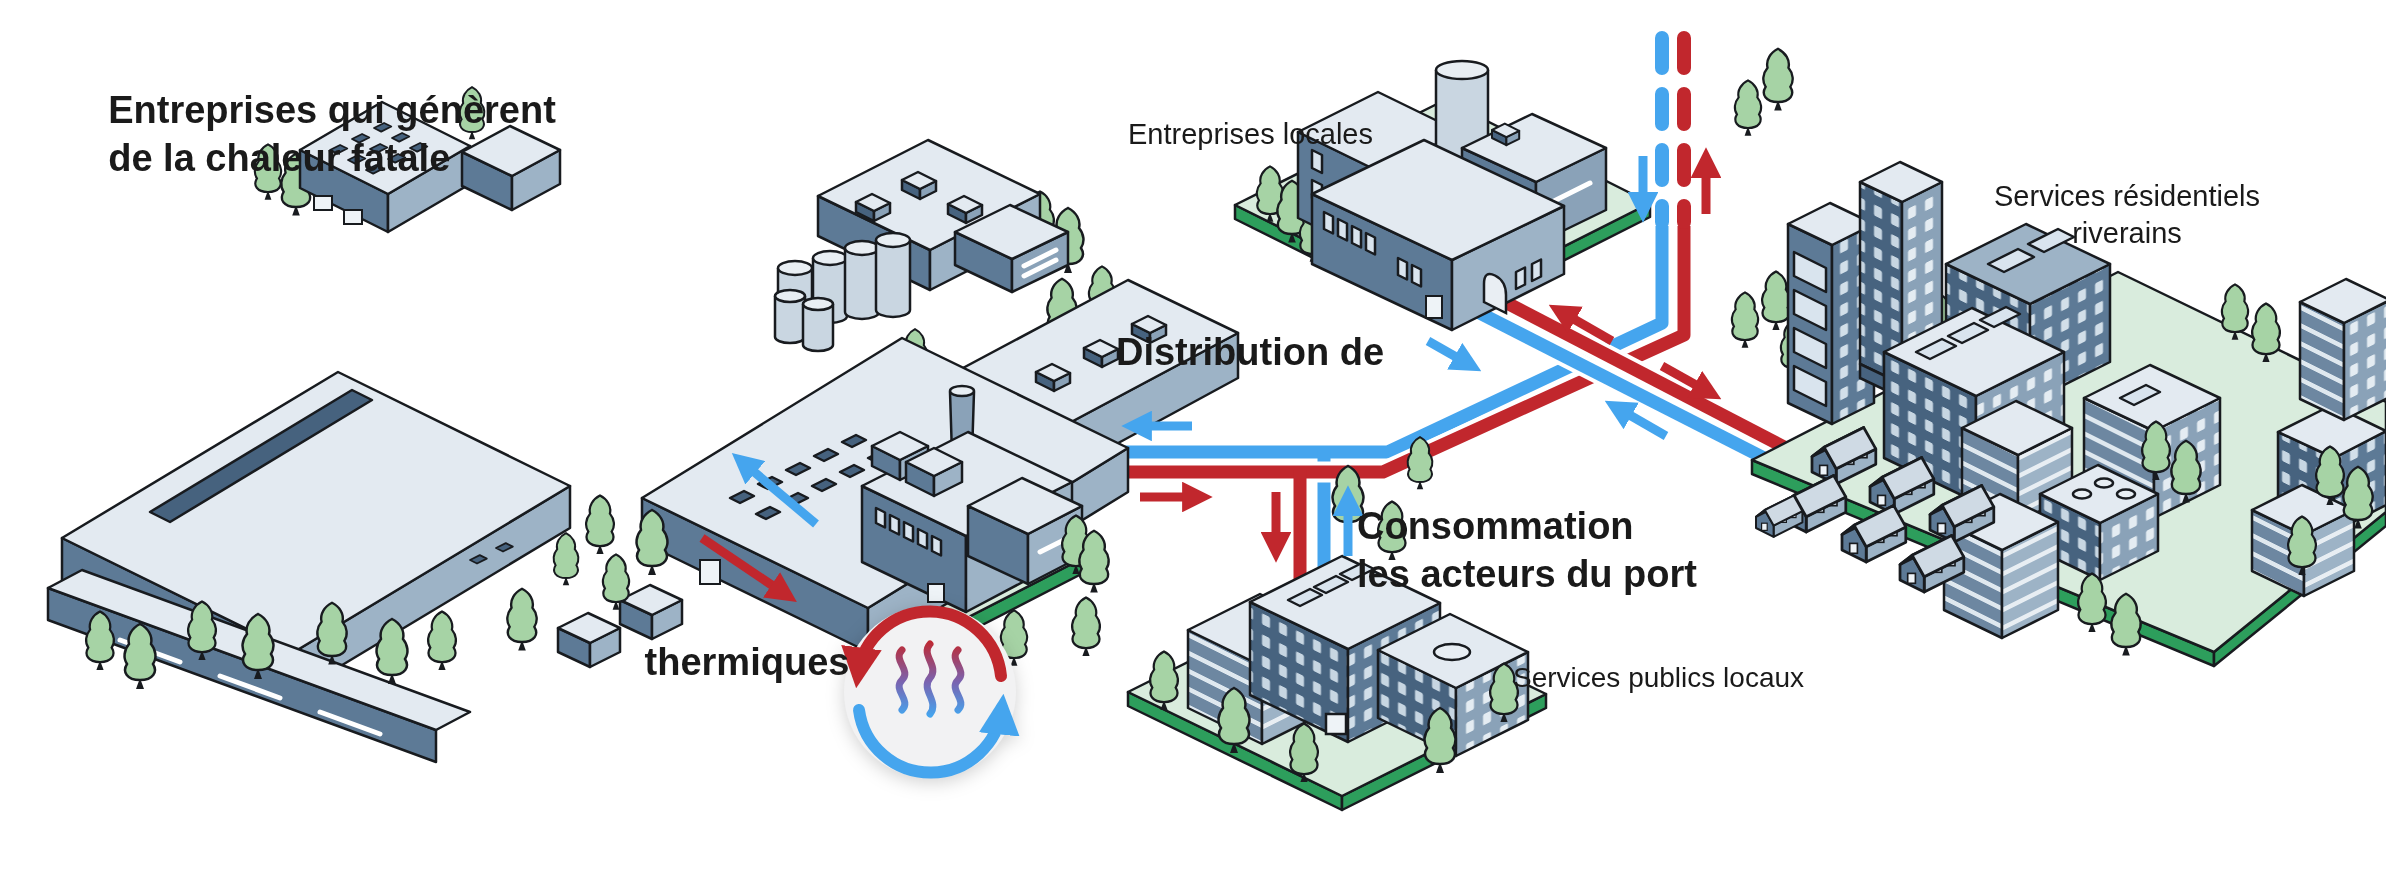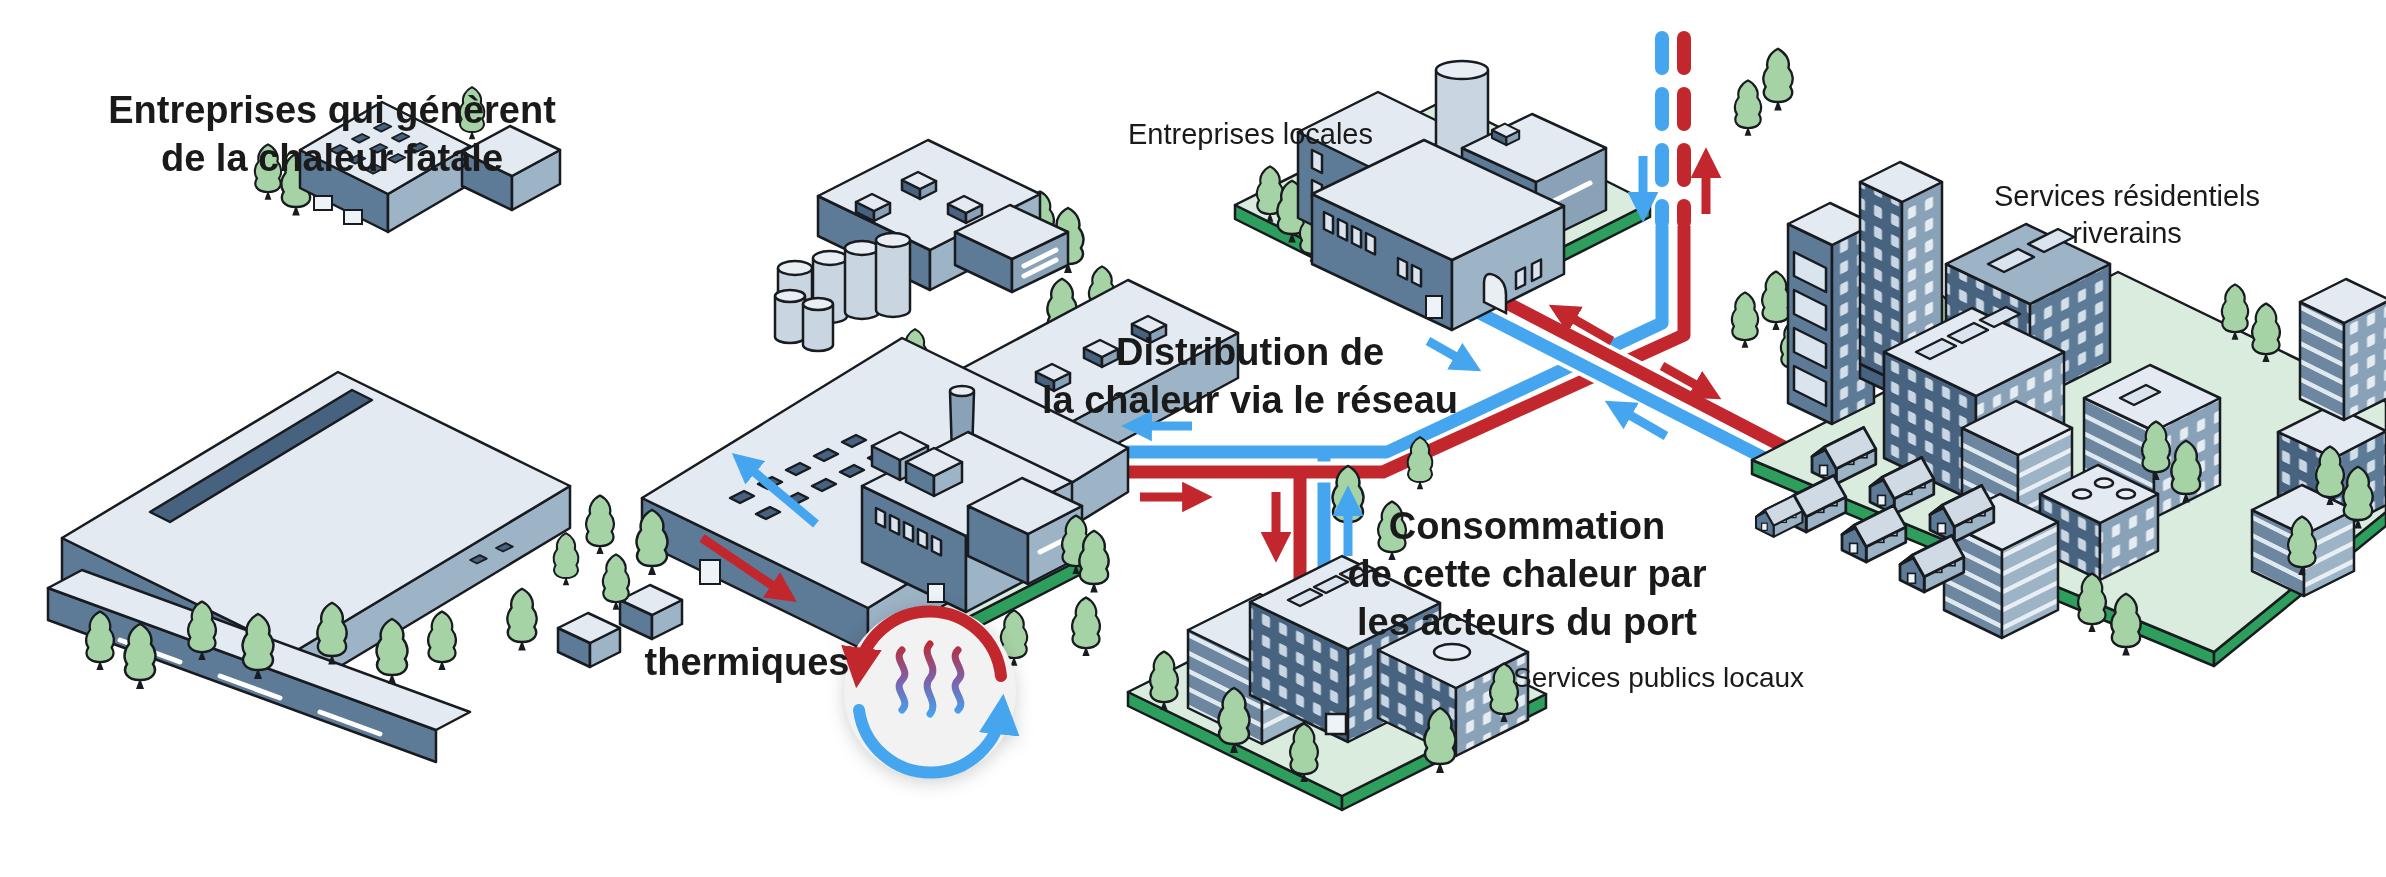--- a/index.html
+++ b/index.html
@@ -23,21 +23,21 @@
   .db{stroke:#45a5ee;stroke-width:14;fill:none;stroke-dasharray:30 26;stroke-linecap:round}
   .ar{stroke:#c1272d;stroke-width:9;fill:none}
   .ab{stroke:#45a5ee;stroke-width:9;fill:none}
   .slat{stroke:#fff;stroke-width:5;stroke-linecap:round}
   .xcircle{filter:drop-shadow(0 4px 9px rgba(0,0,0,.18))}
   .wav{stroke:url(#gw);stroke-width:7;fill:none;stroke-linecap:round}
   .xr{stroke:#c1272d;stroke-width:12;fill:none;stroke-linecap:round}
   .xb{stroke:#45a5ee;stroke-width:12;fill:none;stroke-linecap:round}
   
   .lbl{position:absolute;color:#1a1a1a;white-space:nowrap;}
-  .lbl.bold{font-weight:700;font-size:38px;line-height:48px;text-align:center}
+  .lbl.bold{font-weight:700;font-size:38px;line-height:48px;text-align:left}
   .lbl.reg{font-weight:400;font-size:29px;line-height:37px;margin-left:21px;}
   .ctr{transform:translateX(-50%);text-align:center}
 </style>
 </head>
 <body>
 
 <div id="canvas">
 <svg width="2386" height="877" viewBox="0 0 2386 877">
   <defs>
     <marker id="mr" viewBox="0 0 10 10" refX="6.5" refY="5" markerWidth="3.4" markerHeight="3.4" orient="auto-start-reverse">
@@ -473,25 +473,23 @@
 </div>
 <div class="lbl reg" style="left:1107px;top:116px">
   <div>Entreprises locales</div>
 </div>
 <div class="lbl reg ctr" style="left:2106px;top:178px">
   <div>Services résidentiels</div>
   <div>riverains</div>
 </div>
 <div class="lbl bold ctr" style="left:1250px;top:328px">
   <div>Distribution de</div>
-  <div>la chaleur via le réseau</div>
 </div>
 <div class="lbl bold ctr" style="left:1527px;top:502px">
   <div>Consommation</div>
-  <div>de cette chaleur par</div>
   <div>les acteurs du port</div>
 </div>
 <div class="lbl bold ctr" style="left:747px;top:638px">
   <div>thermiques</div>
 </div>
 <div class="lbl reg" style="left:1492px;top:660px;font-size:28px;line-height:36px">
   <div>Services publics locaux</div>
 </div>
 </div>
 

